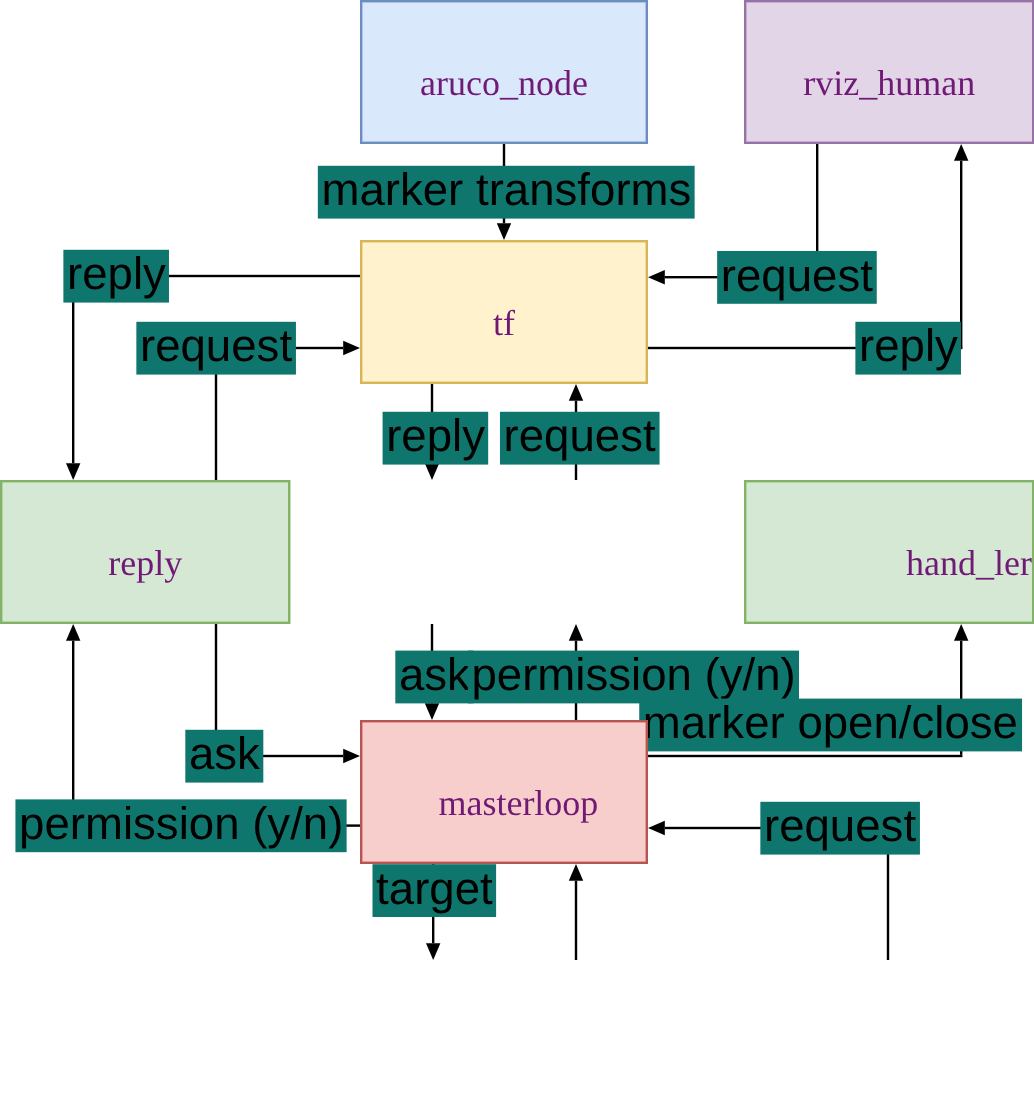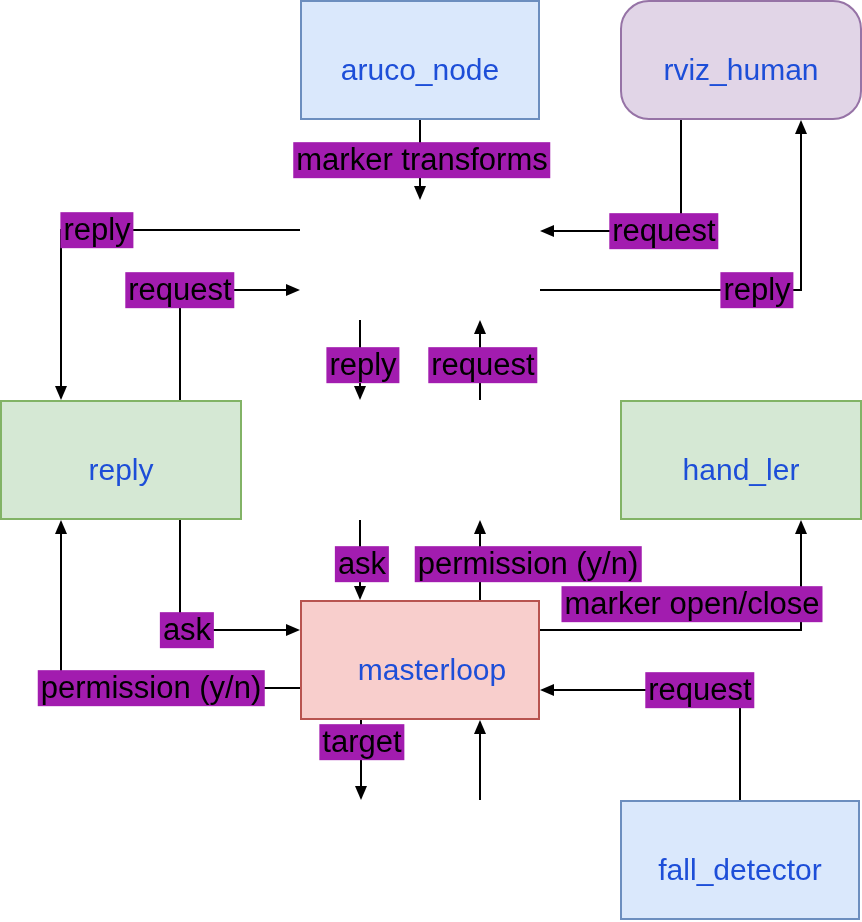--- a/index.html
+++ b/index.html
@@ -13,43 +13,43 @@
   }
   .node {
     position: absolute;
     box-sizing: border-box;
     border: 2px solid #000;
     display: flex;
     align-items: center;
     justify-content: center;
   }
   .node-label {
-    font-family: Liberation Sans, sans-serif;
+    font-family: Liberation Serif, serif;
     font-size: 30px;
-    color: #1d4ed8;
+    color: #701a75;
     white-space: nowrap;
     margin-top: 20px;
   }
   .seg {
     position: absolute;
     background: #000000;
   }
   .seg.h { height: 2px; }
   .seg.v { width: 2px; }
   .ah { position: absolute; width: 0; height: 0; }
   .ah.down  { border-left: 6px solid transparent; border-right: 6px solid transparent; border-top: 14px solid #000; }
   .ah.up    { border-left: 6px solid transparent; border-right: 6px solid transparent; border-bottom: 14px solid #000; }
   .ah.left  { border-top: 6px solid transparent; border-bottom: 6px solid transparent; border-right: 14px solid #000; }
   .ah.right { border-top: 6px solid transparent; border-bottom: 6px solid transparent; border-left: 14px solid #000; }
   .elabel {
     position: absolute;
     transform: translate(-50%, -50%);
-    background: #a21caf;
+    background: #0f766e;
     color: #000;
-    font-size: 31px;
+    font-size: 38px;
     line-height: 1.15;
     white-space: nowrap;
     padding: 0 3px;
   }
 </style>
 </head>
 <body>
 
 <div id="canvas">
 
@@ -118,36 +118,36 @@
   <span class="elabel" style="left:187px;top:630px">ask</span>
   <span class="elabel" style="left:151px;top:688px">permission (y/n)</span>
   <span class="elabel" style="left:692px;top:604px">marker open/close</span>
   <span class="elabel" style="left:700px;top:690px">request</span>
   <span class="elabel" style="left:362px;top:742px">target</span>
 
   <div class="node" style="left: 300px; top: 0px; width: 240px; height: 120px; background-color: rgb(218, 232, 252); border-color: rgb(108, 142, 191);">
     <span class="node-label">aruco_node</span>
   </div>
 
-  <div class="node" style="left: 620px; top: 0px; width: 242px; height: 120px; background-color: rgb(225, 213, 231); border-color: rgb(150, 115, 166); border-radius: 29px;">
+  <div class="node" style="left: 620px; top: 0px; width: 242px; height: 120px; background-color: rgb(225, 213, 231); border-color: rgb(150, 115, 166);">
     <span class="node-label">rviz_human</span>
   </div>
 
+  <div class="node" style="left: 300px; top: 200px; width: 240px; height: 120px; background-color: rgb(255, 242, 204); border-color: rgb(214, 182, 86);">
+    <span class="node-label">tf</span>
+  </div>
 
   <div class="node" style="left: 0px; top: 400px; width: 242px; height: 120px; background-color: rgb(213, 232, 212); border-color: rgb(130, 179, 102);">
     <span class="node-label">reply</span>
   </div>
 
 
-  <div class="node" style="left: 620px; top: 400px; width: 242px; height: 120px; background-color: rgb(213, 232, 212); border-color: rgb(130, 179, 102);">
+  <div class="node" style="left: 620px; top: 400px; width: 242px; height: 120px; background-color: rgb(213, 232, 212); border-color: rgb(130, 179, 102); justify-content: flex-end;">
     <span class="node-label">hand_ler</span>
   </div>
 
   <div class="node" style="left: 300px; top: 600px; width: 240px; height: 120px; background-color: rgb(248, 206, 204); border-color: rgb(184, 84, 80); padding-left: 24px;">
     <span class="node-label">masterloop</span>
   </div>
 
 
-  <div class="node" style="left: 620px; top: 800px; width: 240px; height: 120px; background-color: rgb(218, 232, 252); border-color: rgb(108, 142, 191);">
-    <span class="node-label">fall_detector</span>
-  </div>
 
 </div>
 
 </body></html>

